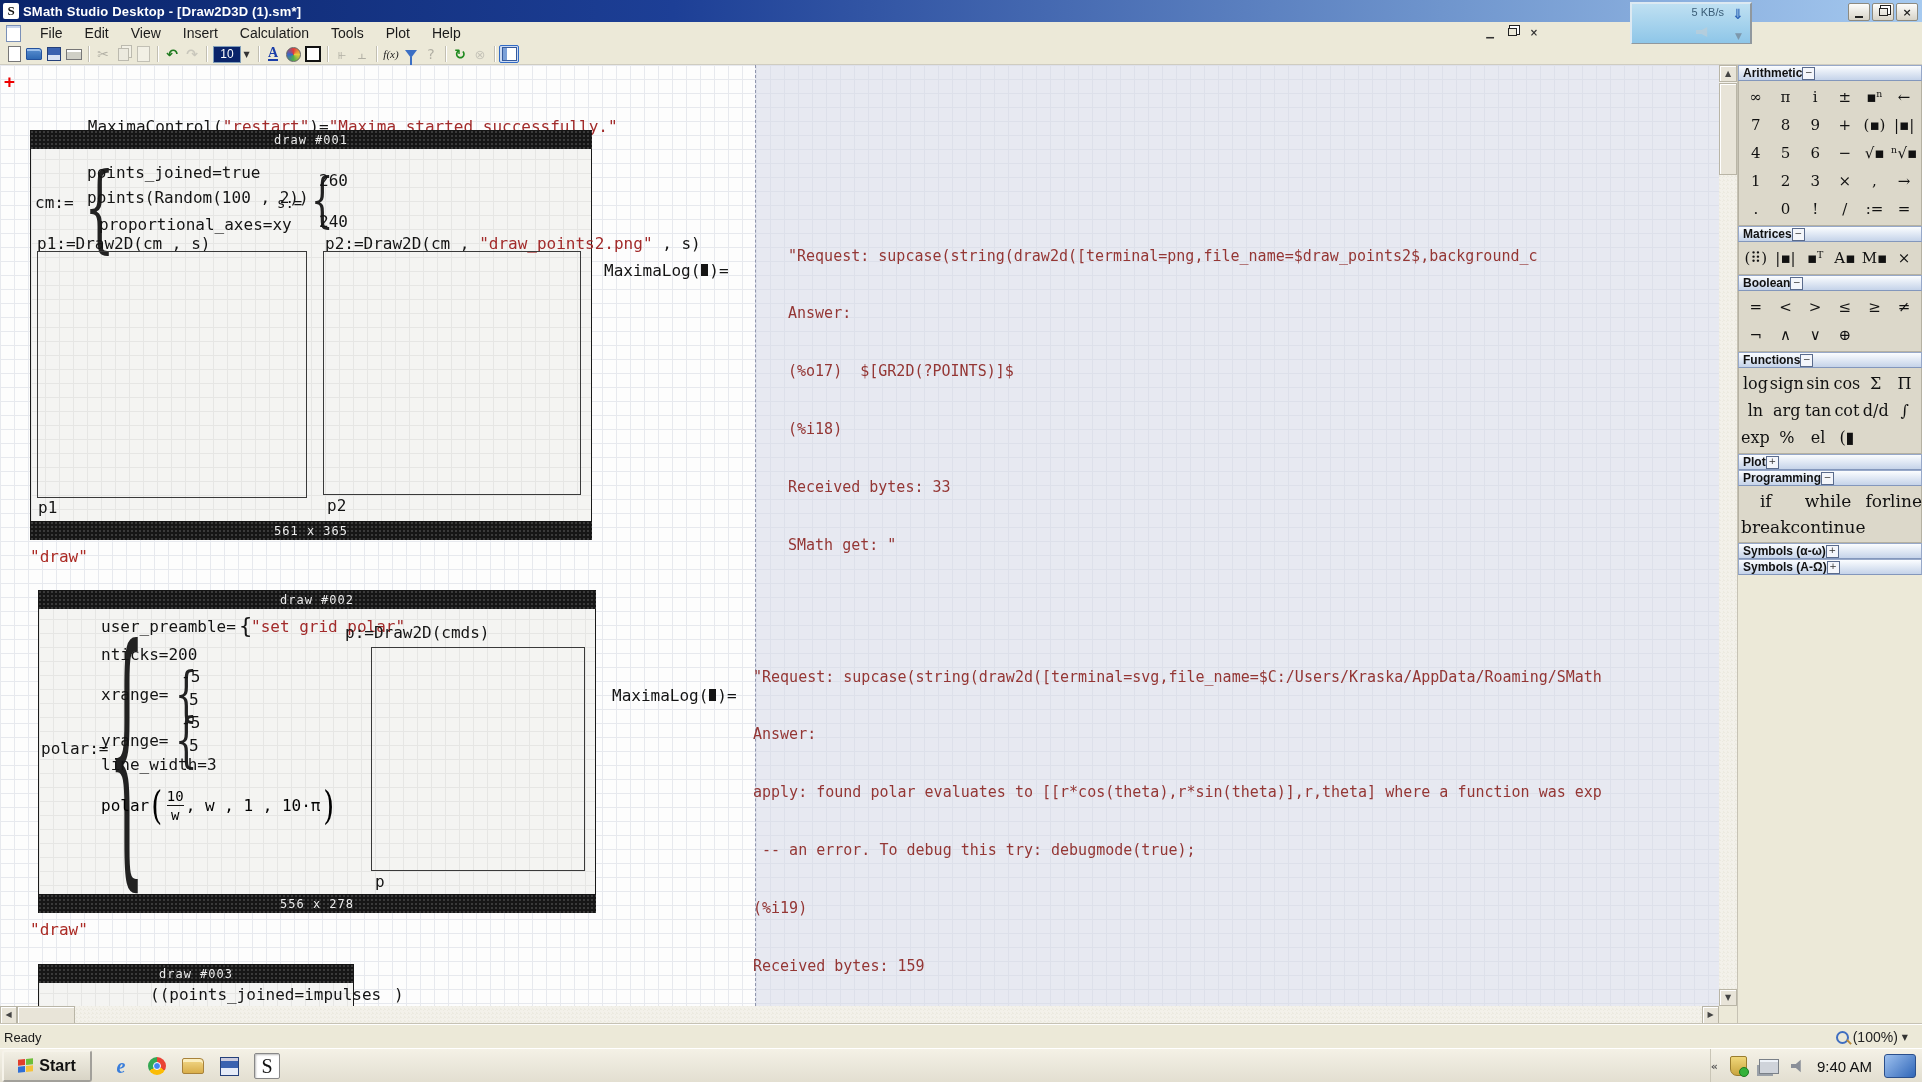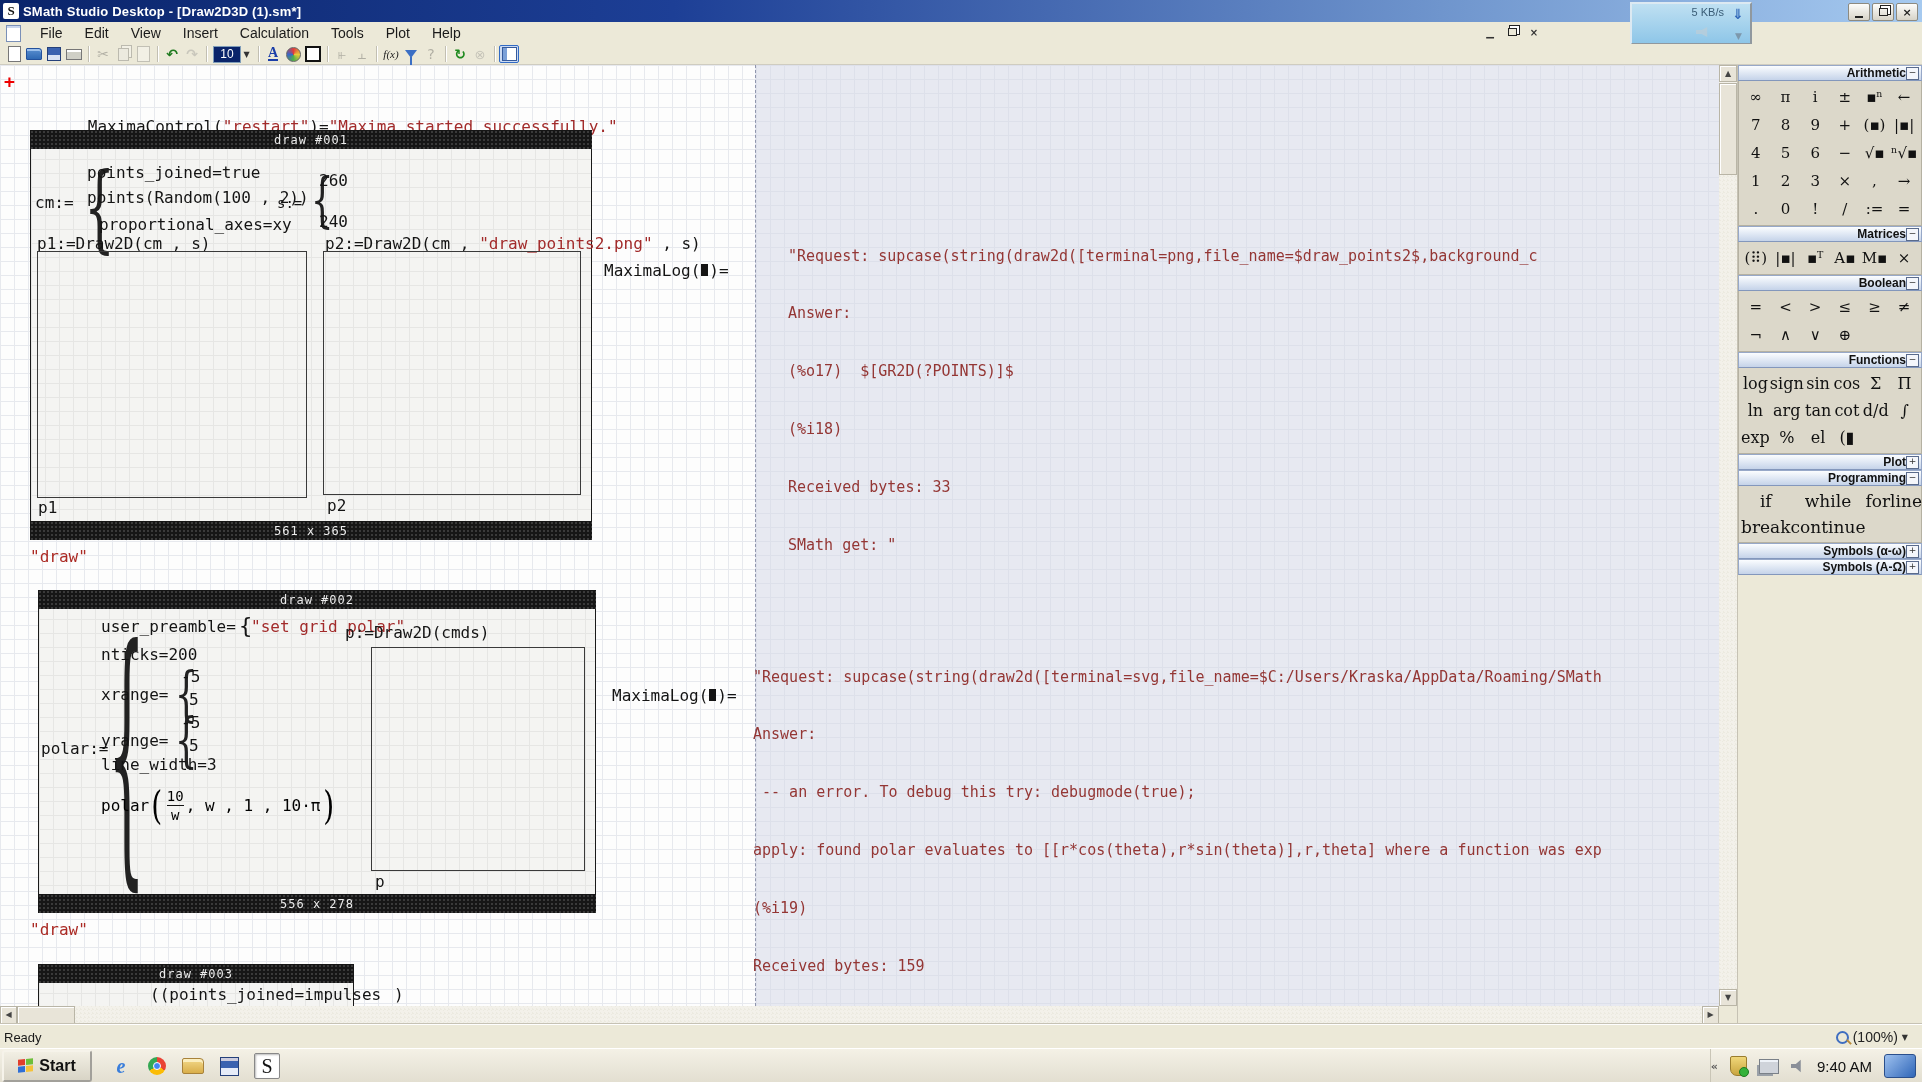--- a/index.html
+++ b/index.html
@@ -93,21 +93,21 @@
     box-sizing:border-box;box-shadow:inset 1px 1px 0 #fff;}
   .hscroll{position:absolute;left:0;top:1006px;width:1719px;height:18px;background:#f3f1ea;
     background-image:linear-gradient(45deg,#eceae0 25%,transparent 25%,transparent 75%,#eceae0 75%);background-size:4px 4px;}
   .hbtn{position:absolute;width:17px;height:18px;background:#e8e4d8;border:1px solid #b9b5a6;box-sizing:border-box;
     font:8px/16px "DejaVu Sans",sans-serif;text-align:center;color:#444;box-shadow:inset 1px 1px 0 #fff;}
   .hthumb{position:absolute;left:17px;top:0;width:58px;height:18px;background:#e8e4d8;border:1px solid #b9b5a6;
     box-sizing:border-box;box-shadow:inset 1px 1px 0 #fff;}
   .corner{position:absolute;left:1719px;top:1006px;width:18px;height:18px;background:#ece9d8;}
   
   .sidepanel{position:absolute;left:1737px;top:65px;width:185px;height:959px;background:#ece9d8;border-left:1px solid #c6c2b4;box-sizing:border-box;}
-  .sect-head{height:16px;display:flex;align-items:center;justify-content:flex-end;padding:0 2px 0 4px;
+  .sect-head{height:16px;display:flex;align-items:center;justify-content:flex-start;padding:0 2px 0 4px;
     background:linear-gradient(#fbfdff,#c5d3e9);border:1px solid #97a8c8;border-bottom-color:#8397bc;box-sizing:border-box;}
   .sect-title{font:bold 12px "Liberation Sans",sans-serif;color:#111;}
   .sect-btn{width:11px;height:11px;border:1px solid #5a6b8c;background:#f4f6fb;
     font:9px/9px "DejaVu Sans",sans-serif;text-align:center;color:#333;}
   .sect-body{background:#dcd8ca;border:1px solid #b5b1a2;border-top:none;box-sizing:border-box;padding:2px 2px;}
   .pgrid{display:grid;grid-template-columns:repeat(6,1fr);}
   .pgrid4{display:grid;grid-template-columns:repeat(4,1fr);}
   .pbtn{font:15px "DejaVu Serif",serif;color:#111;text-align:center;padding:5px 0;}
   .fgrid .pbtn{font:16px "DejaVu Serif",serif;padding:4px 0;}
   .prog .pbtn{font:17px "DejaVu Serif",serif;padding:3px 0;}
@@ -357,22 +357,22 @@
           <span>556 x 278</span>
         </div>
     </div>
 
     <span class="m res" style="left:30px;top:855px;">"draw"</span>
 
     <span class="m" style="left:612px;top:621px;"><span>MaximaLog</span><span>(</span><span class="argbox"></span><span>)=</span></span>
     <div class="log" style="left:753px;top:564px;width:965px;overflow:hidden;">
       <div>"Request: supcase(string(draw2d([terminal=svg,file_name=$C:/Users/Kraska/AppData/Roaming/SMath</div>
       <div>Answer:</div>
+      <div>apply: found polar evaluates to [[r*cos(theta),r*sin(theta)],r,theta] where a function was exp</div>
       <div> -- an error. To debug this try: debugmode(true);</div>
-      <div>apply: found polar evaluates to [[r*cos(theta),r*sin(theta)],r,theta] where a function was exp</div>
       <div>(%i19)</div>
       <div>Received bytes: 159</div>
       
     </div>
 
     <div class="region" style="left:38px;top:899px;width:314px;height:60px;border-bottom:none;">
       <div class="rbar rhead">
           <span>draw #003</span>
         </div>
     </div>

